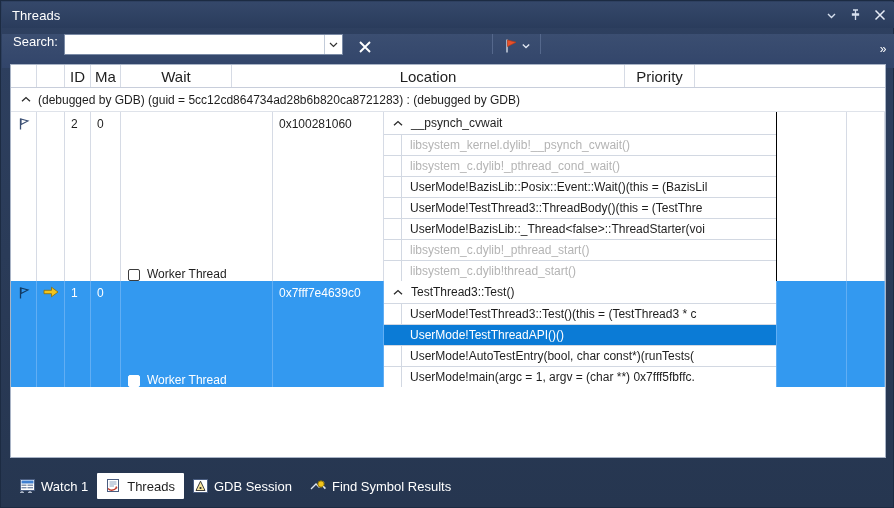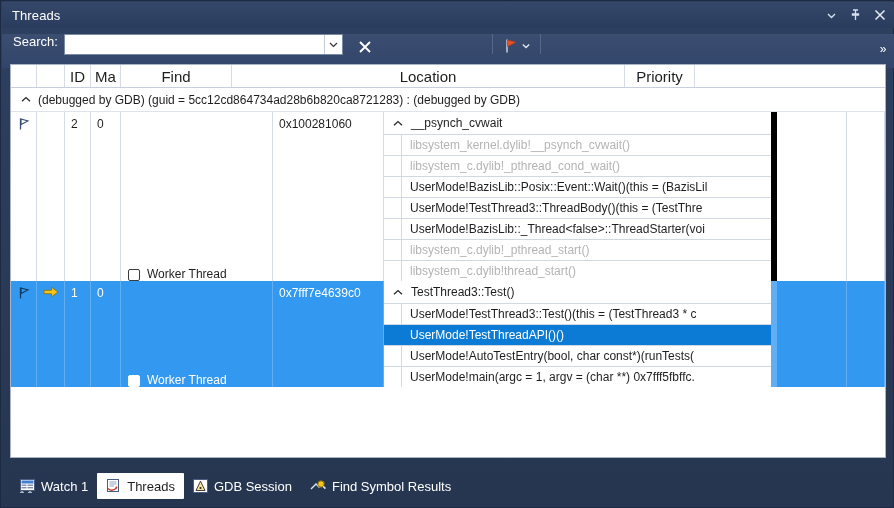--- a/index.html
+++ b/index.html
@@ -103,21 +103,21 @@
   .thread-row.selected .tcell{border-right-color:#61aef4;}
   .tcell.left{justify-content:flex-start;padding-left:6px;}
   .tcell.cat{justify-content:flex-start;padding-left:7px;gap:7px;align-items:flex-end;}
   .chk{
     width:12px;height:12px;border:1px solid #3c3c3c;background:#ffffff;border-radius:2px;
     box-sizing:border-box;margin-top:1px;flex:none;
   }
   .thread-row.selected .chk{border-color:#ffffff;}
   
   .loc-cell{
-    width:393px;box-sizing:border-box;border-right:6px solid #000000;
+    width:393px;box-sizing:border-box;border-right:1px solid #000000;
     background:#ffffff;color:#1e1e1e;
     display:flex;flex-direction:column;
   }
   .thread-row.selected .loc-cell{border-right-color:#61aef4;}
   .stack-top{
     display:flex;align-items:center;height:22px;padding-left:9px;font-size:12px;gap:8px;
     background:#ffffff;
   }
   .stack-line{
     height:20px;line-height:20px;font-size:12px;
@@ -212,21 +212,21 @@
     <div id="toolbar-overflow">»</div>
   </div>
 
   <div id="grid">
 
     <div id="header-row">
       <div class="hcell c-flag"></div>
       <div class="hcell c-arrow"></div>
       <div class="hcell c-id">ID</div>
       <div class="hcell c-ma">Ma</div>
-      <div class="hcell c-name">Find</div>
+      <div class="hcell c-name">Wait</div>
       <div class="hcell c-loc">Location</div>
       <div class="hcell c-prio">Priority</div>
       <div class="hcell c-tail last"></div>
     </div>
 
     <div id="group-row">
       <span id="group-caret" class="ico">
         <svg width="10" height="7" viewBox="0 0 10 7">
             <path d="M1 5.2 L5 1.6 L9 5.2" fill="none" stroke="#2a2a2a" stroke-width="1.35"></path>
           </svg>

